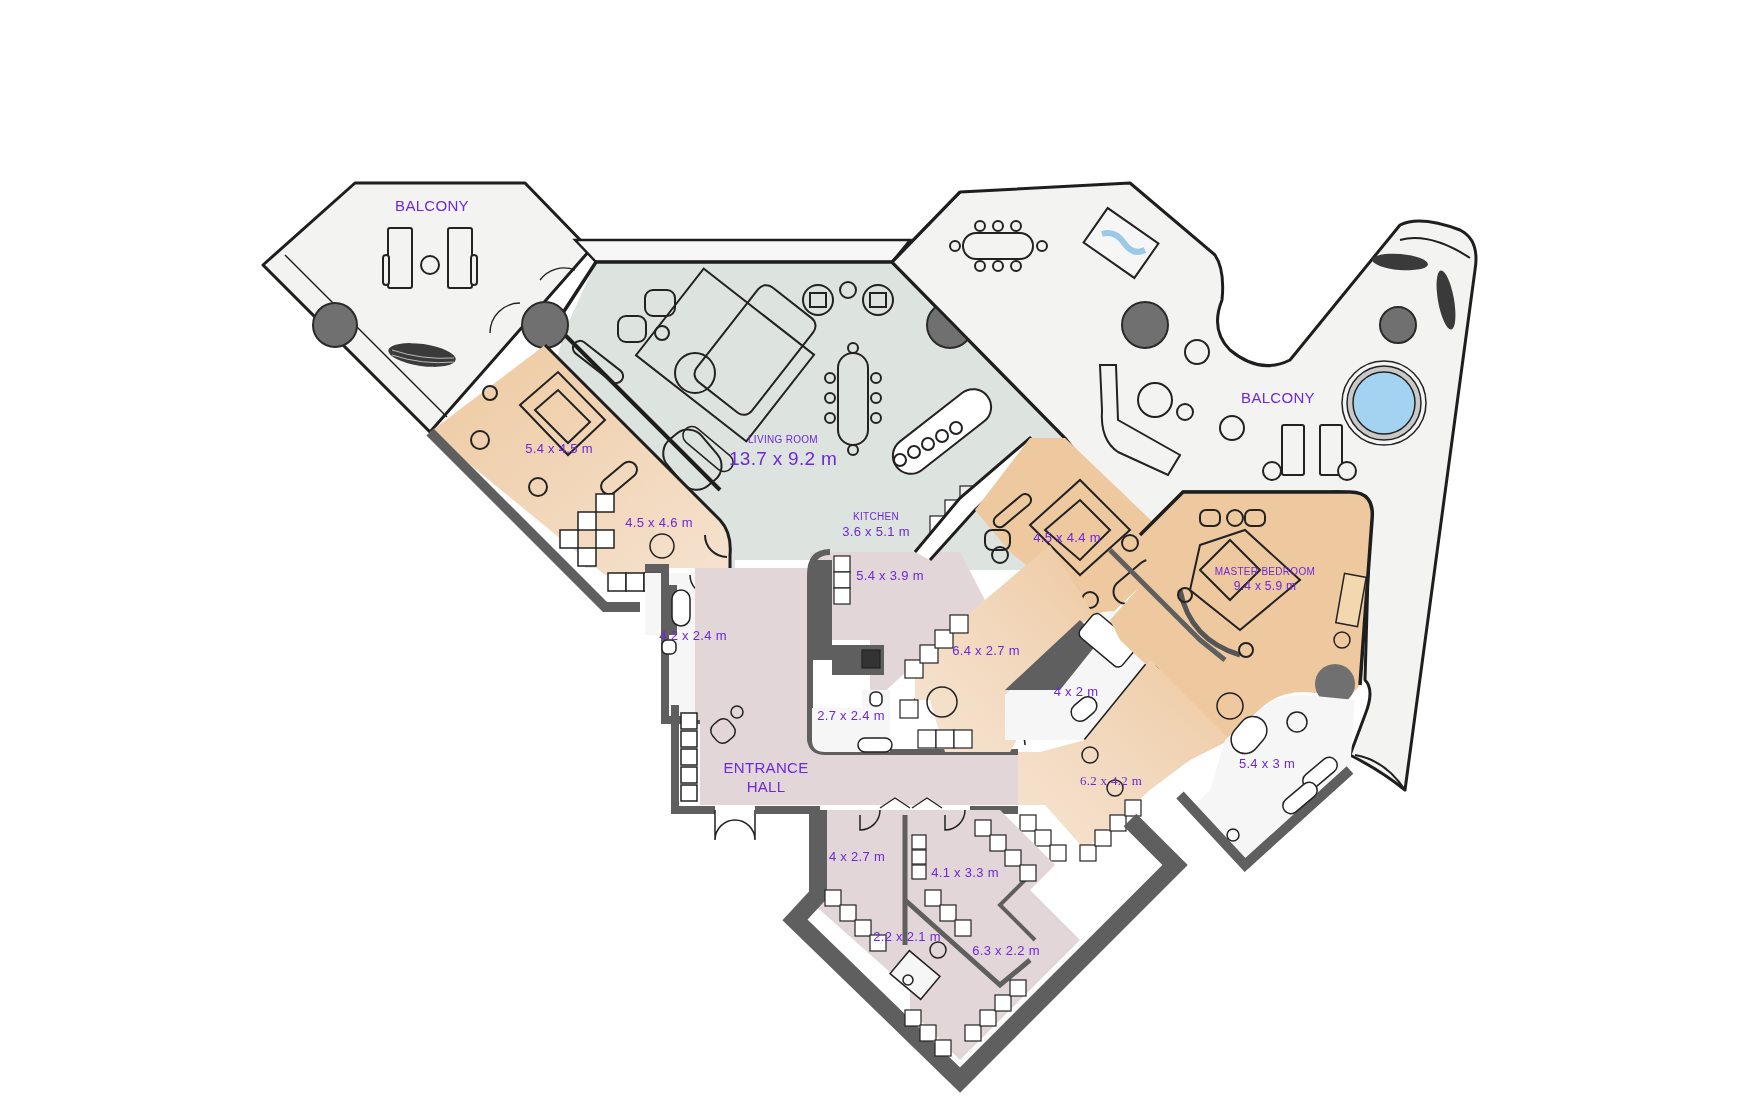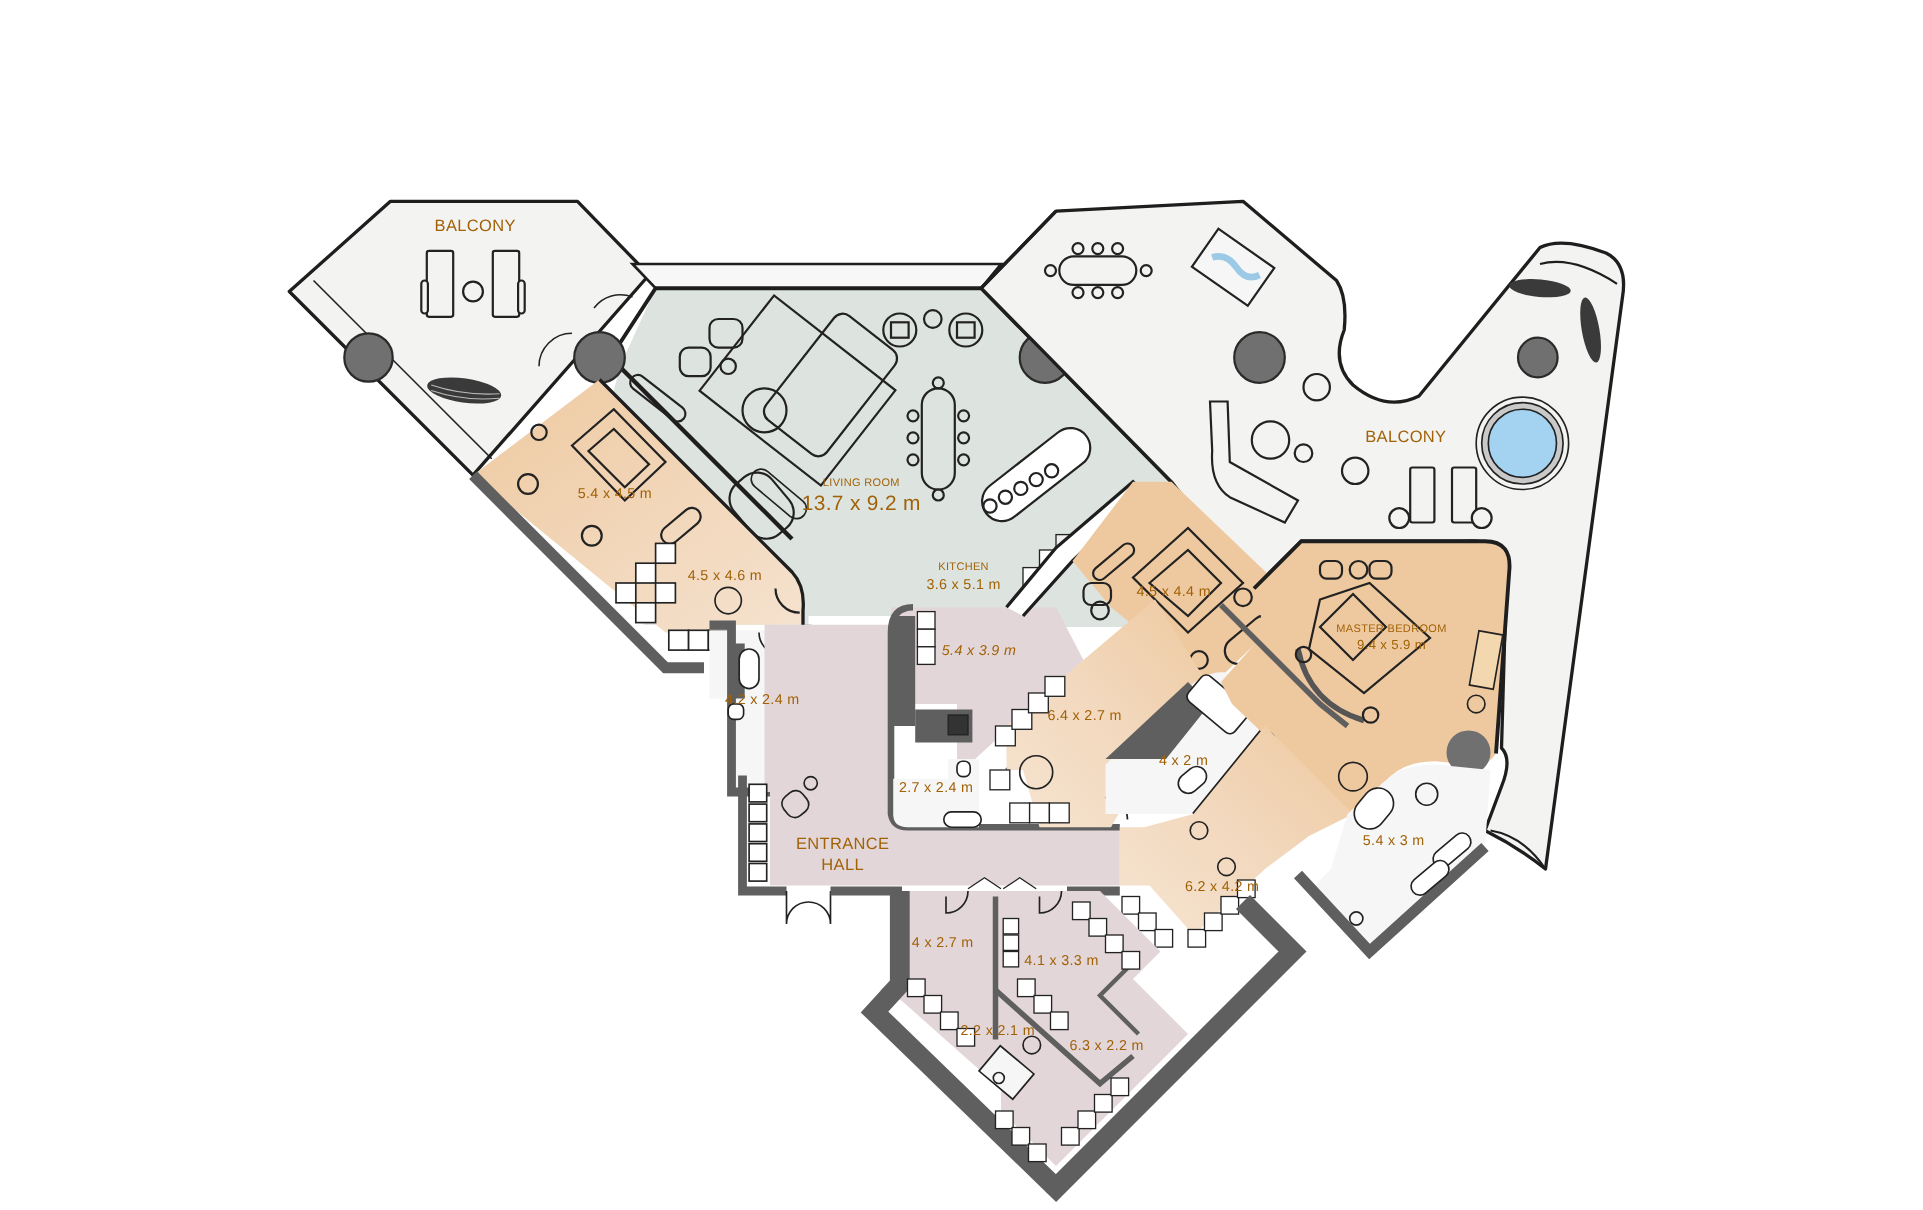--- a/index.html
+++ b/index.html
@@ -1,19 +1,19 @@
 <!DOCTYPE html>
 <html><head>
 <meta charset="utf-8">
 <style>
   html, body { margin: 0; padding: 0; background: #ffffff; }
   body { width: 1748px; height: 1100px; position: relative; overflow: hidden;
          font-family: "Liberation Sans", sans-serif; }
   #plan { position: absolute; left: 0; top: 0; width: 1748px; height: 1100px; }
-  .lbl { position: absolute; color: #a16207; font-size: 13px; letter-spacing: 0.3px;
+  .lbl { position: absolute; color: #6d28d9; font-size: 13px; letter-spacing: 0.3px;
          white-space: nowrap; text-align: center; line-height: 1.25; transform: translate(-50%, -50%); }
   .lbl.big { font-size: 15px; }
   .lbl.small { font-size: 10px; }
   .lbl span { display: block; }
 </style>
 </head>
 <body>
 
 <svg id="plan" viewBox="0 0 1748 1100" xmlns="http://www.w3.org/2000/svg">
   <defs>
@@ -365,26 +365,26 @@
 <div class="lbl big" style="left:1278px;top:398px;">BALCONY</div>
 
 <div class="lbl small" style="left:1265px;top:580px;">
   <span>MASTER BEDROOM</span>
   <span style="font-size:12px;">9.4 x 5.9 m</span>
 </div>
 
 <div class="lbl" style="left:559px;top:449px;">5.4 x 4.5 m</div>
 <div class="lbl" style="left:659px;top:523px;">4.5 x 4.6 m</div>
 <div class="lbl" style="left:693px;top:636px;">4.2 x 2.4 m</div>
-<div class="lbl" style="left:890px;top:592px;font-style:italic;">5.4 x 3.9 m</div>
+<div class="lbl" style="left:890px;top:576px;">5.4 x 3.9 m</div>
 <div class="lbl" style="left:851px;top:716px;">2.7 x 2.4 m</div>
 <div class="lbl" style="left:1067px;top:538px;">4.5 x 4.4 m</div>
 <div class="lbl" style="left:986px;top:651px;">6.4 x 2.7 m</div>
 <div class="lbl" style="left:1076px;top:692px;">4 x 2 m</div>
-<div class="lbl" style="left:1111px;top:806px;">6.2 x 4.2 m</div>
+<div class="lbl" style="left:1111px;top:781px;font-family:Liberation Serif, serif;">6.2 x 4.2 m</div>
 <div class="lbl" style="left:1267px;top:764px;">5.4 x 3 m</div>
 
 <div class="lbl big" style="left:746px;top:778px;margin-left:20px;">
   <span>ENTRANCE</span>
   <span>HALL</span>
 </div>
 
 <div class="lbl" style="left:857px;top:857px;">4 x 2.7 m</div>
 <div class="lbl" style="left:965px;top:873px;">4.1 x 3.3 m</div>
 <div class="lbl" style="left:907px;top:937px;">2.2 x 2.1 m</div>

